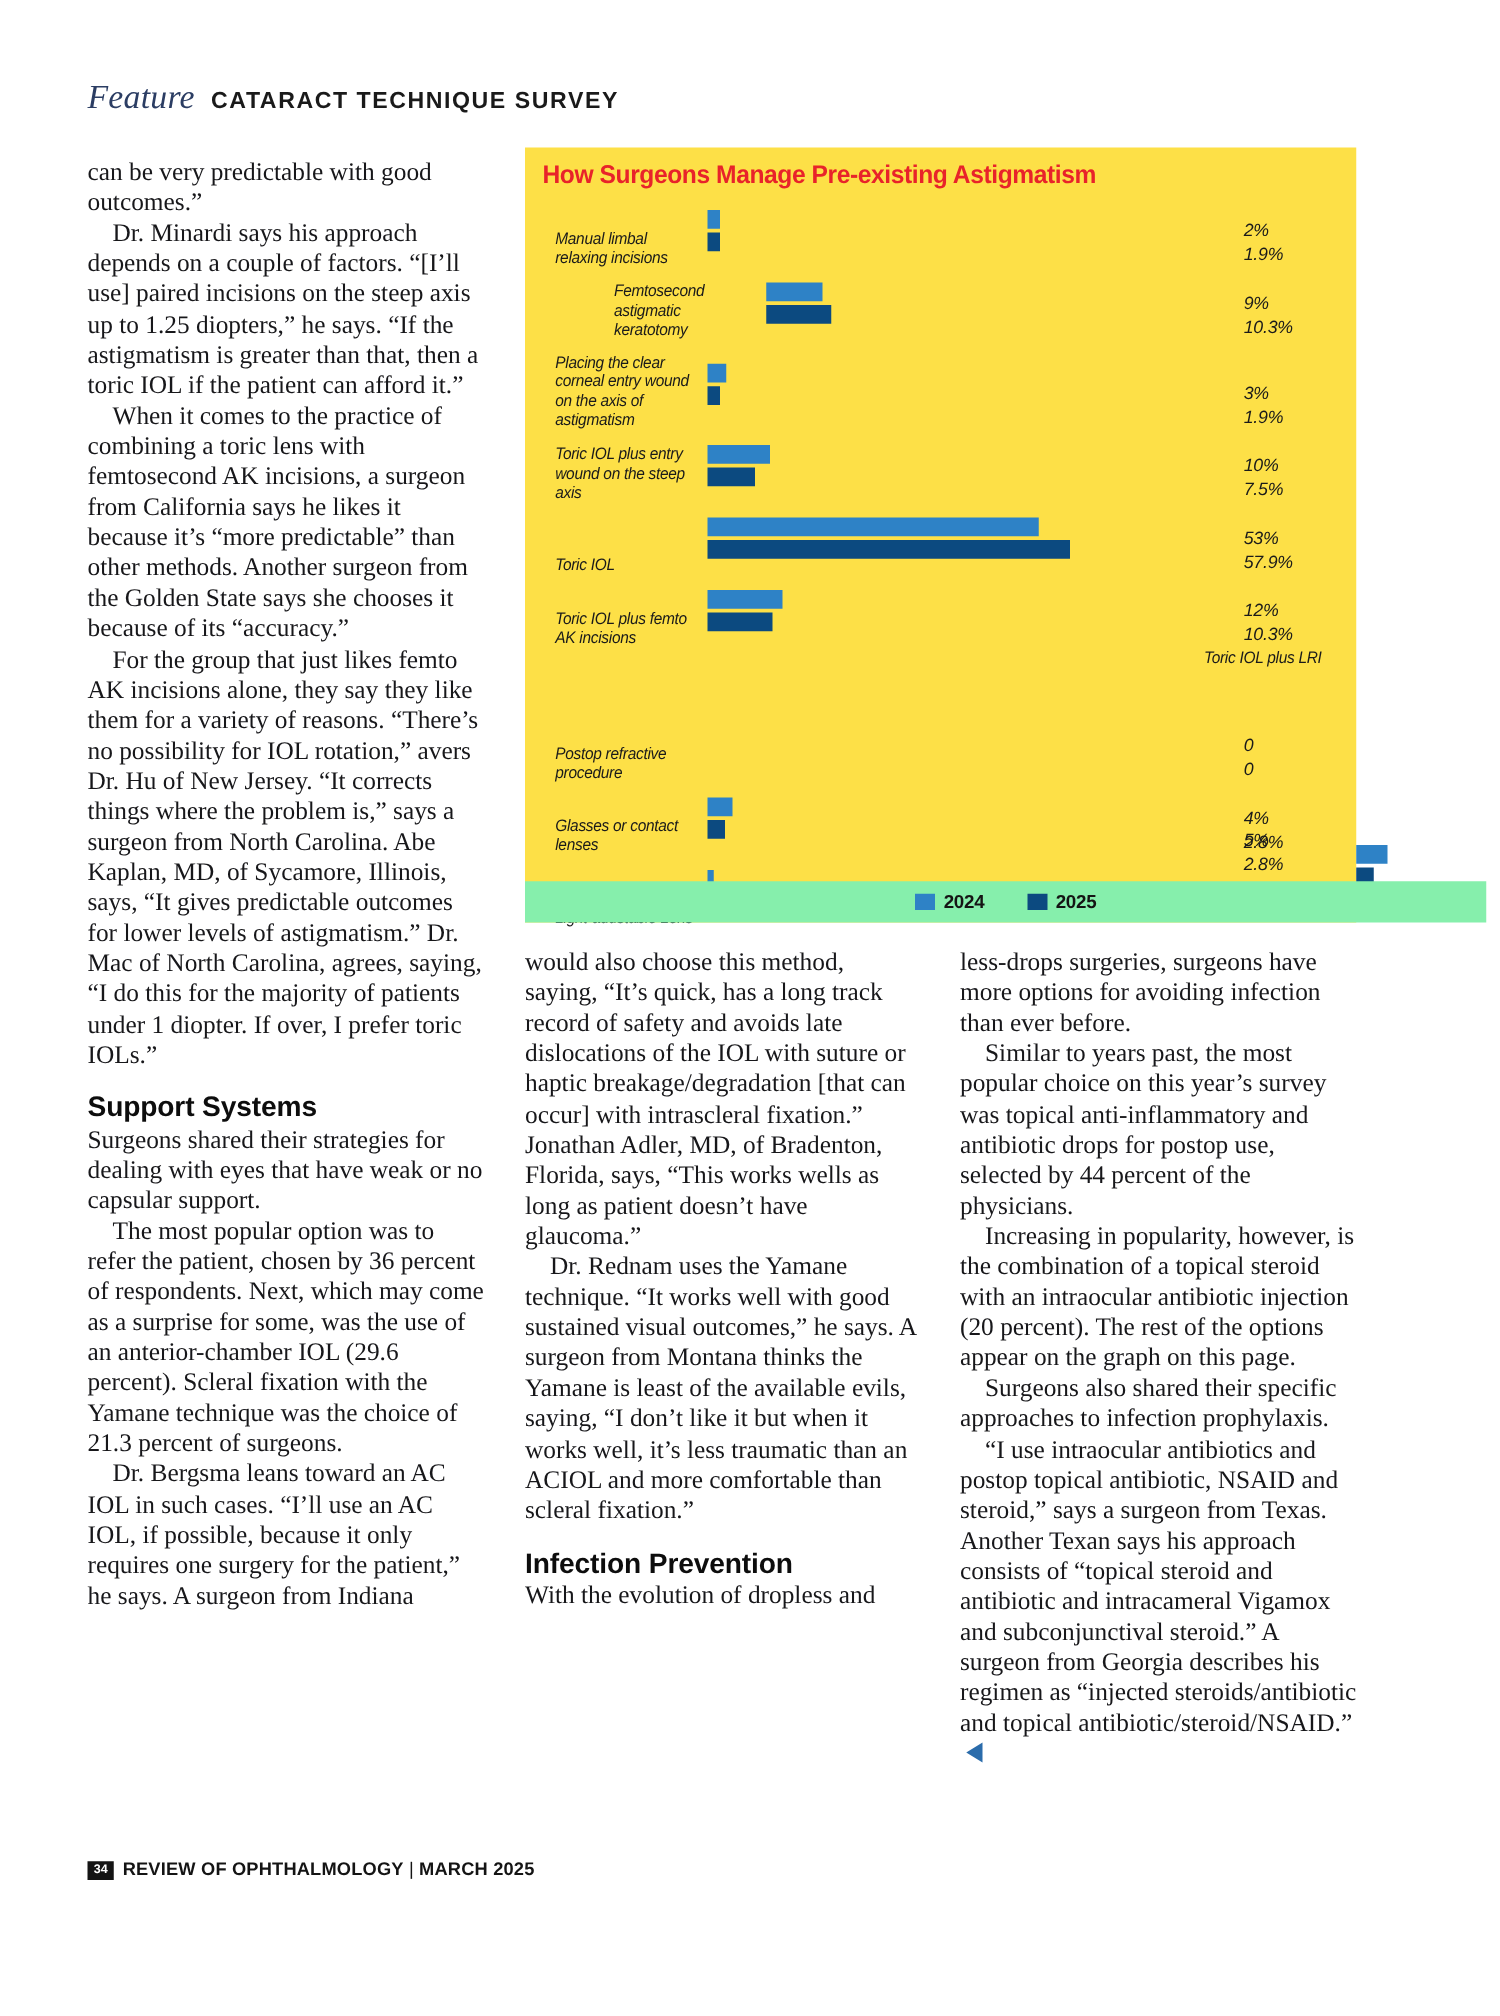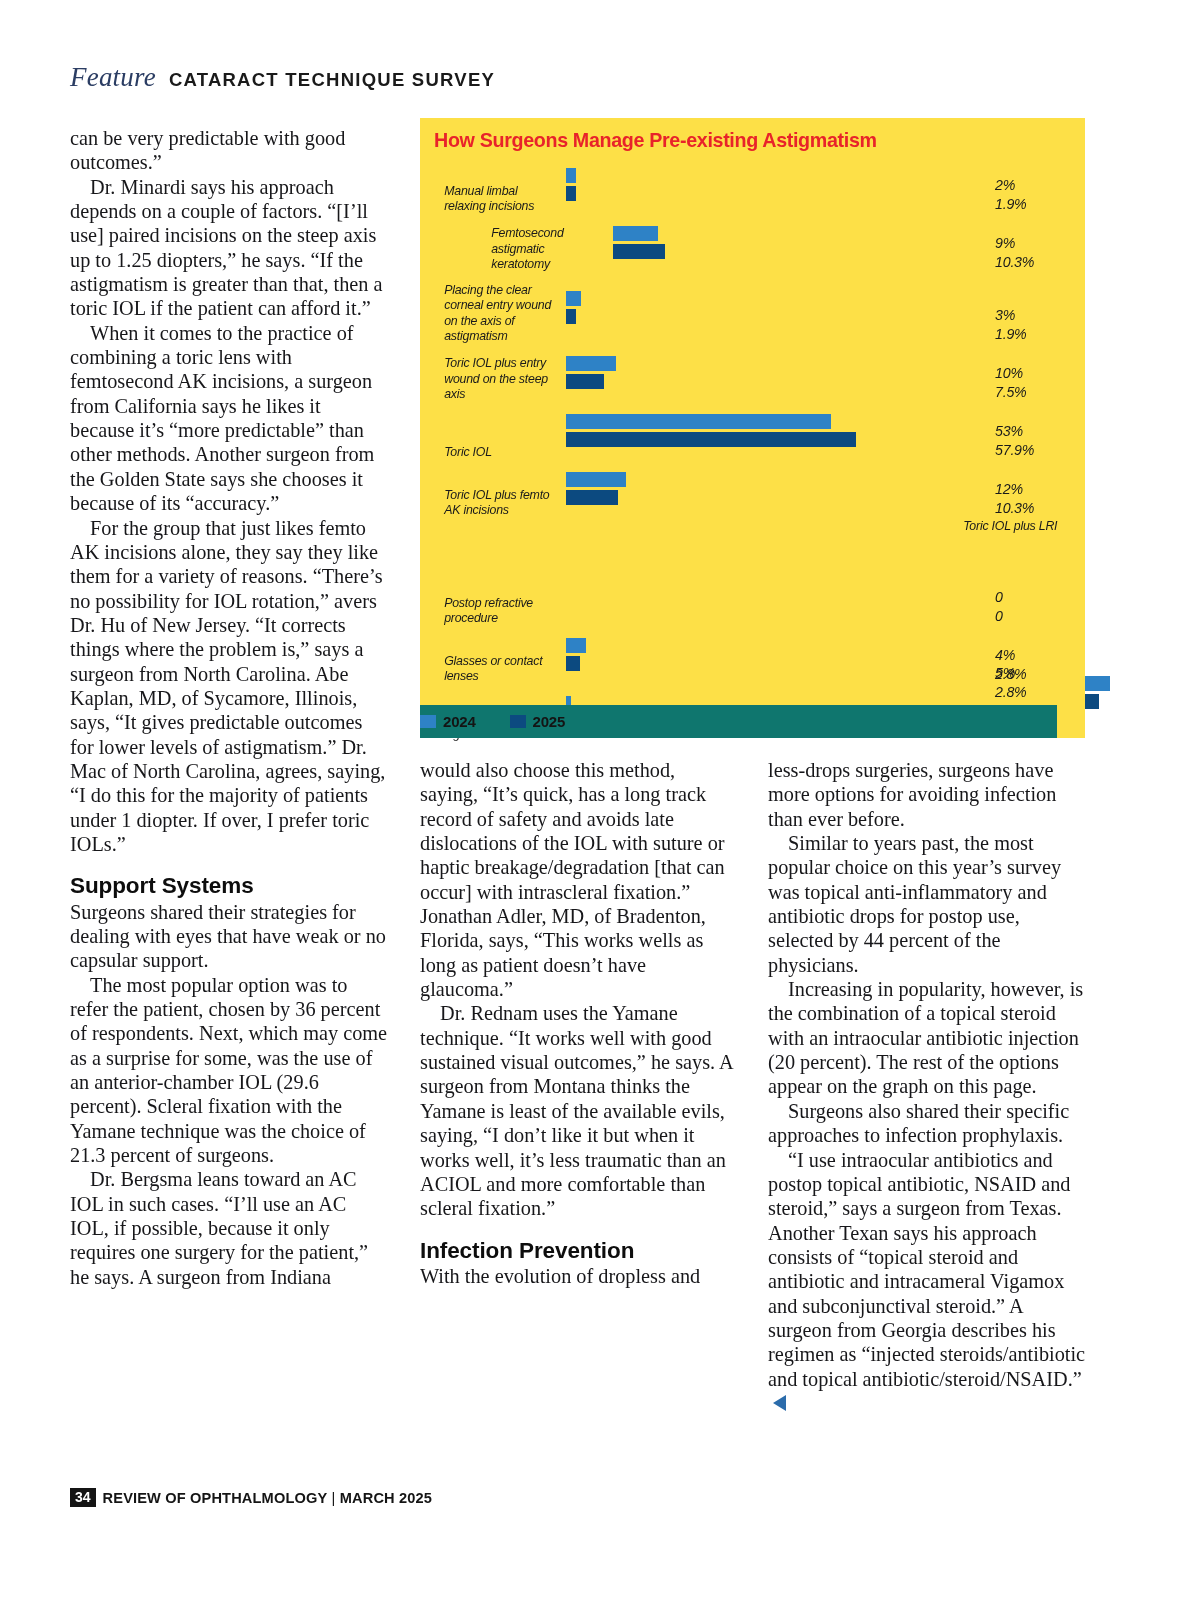--- a/index.html
+++ b/index.html
@@ -159,26 +159,26 @@
     padding-right: 10px;
     box-sizing: border-box;
     text-align: left;
     padding-left: 6px;
   }
 
   .legend-strip {
     position: absolute;
     left: 420px;
     top: 705px;
-    width: 637px;
+    width: 769px;
     height: 33px;
-    background: #0f766e;
+    background: #86efac;
     display: flex;
     align-items: center;
-    justify-content: flex-start;
+    justify-content: center;
     gap: 34px;
   }
   .legend-item {
     display: flex;
     align-items: center;
     gap: 7px;
     font-family: "Liberation Sans", sans-serif;
     font-size: 15px;
     font-weight: bold;
     color: #141414;
@@ -196,21 +196,21 @@
     left: 70px;
     top: 1488px;
     display: flex;
     align-items: center;
     gap: 7px;
   }
   .footer-page {
     background: #141414;
     color: #ffffff;
     font-family: "Liberation Sans", sans-serif;
-    font-size: 14px;
+    font-size: 10px;
     font-weight: bold;
     padding: 2px 5px 3px 5px;
     line-height: 1;
   }
   .footer-text {
     font-family: "Liberation Sans", sans-serif;
     font-size: 14.6px;
     font-weight: bold;
     letter-spacing: 0.15px;
     color: #141414;

